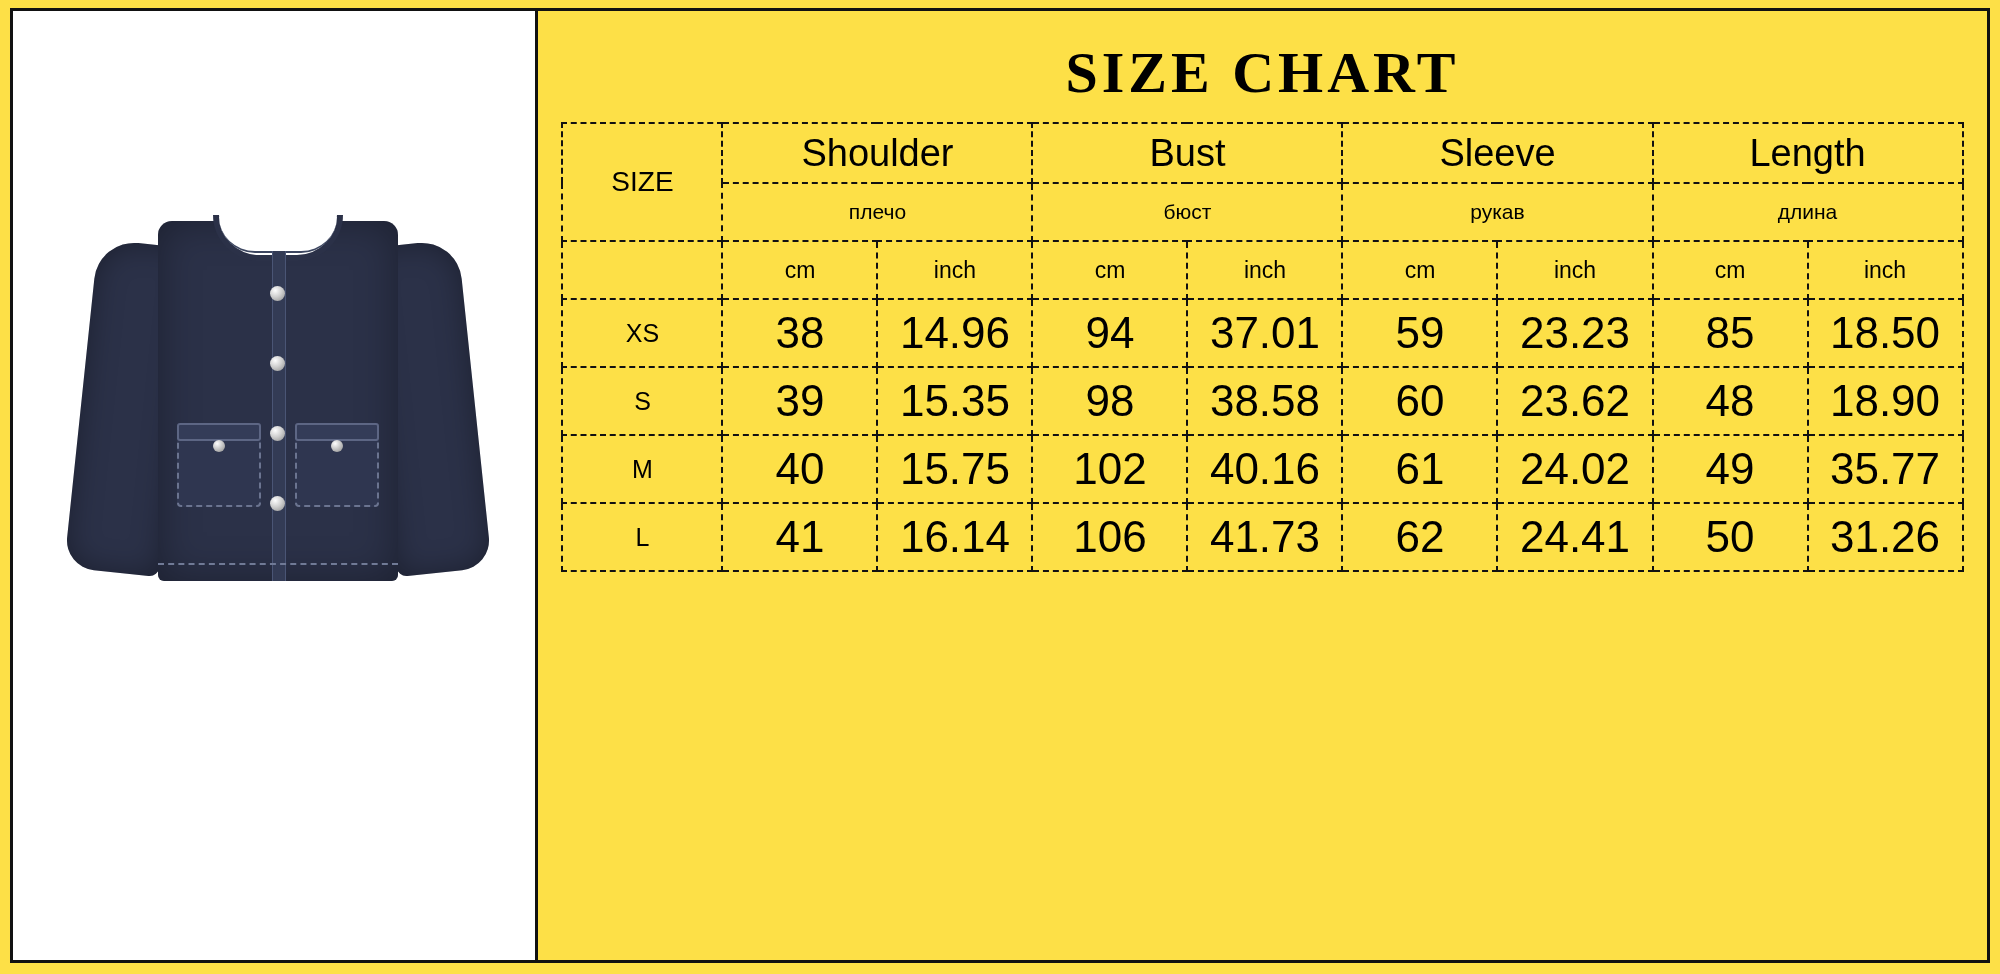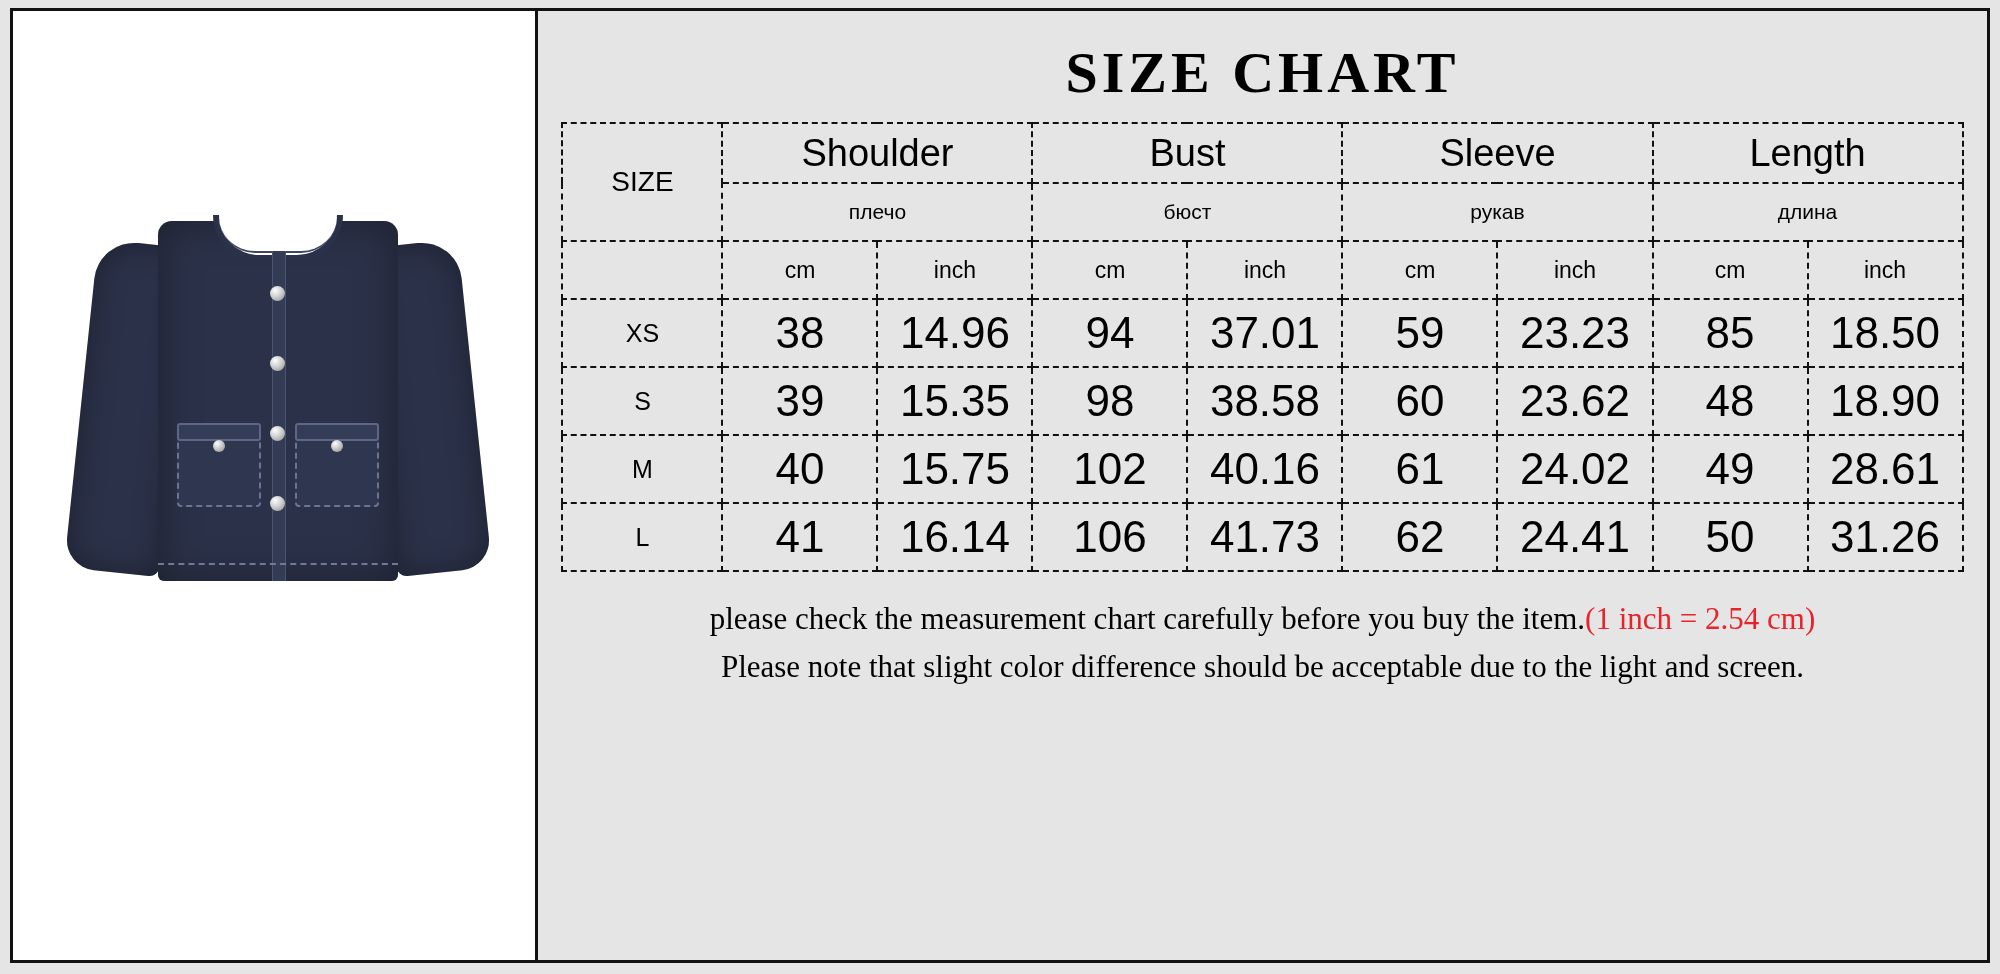--- a/index.html
+++ b/index.html
@@ -10,21 +10,21 @@
   body {
     width: 2000px;
     height: 974px;
     font-family: "Liberation Sans", sans-serif;
     overflow: hidden;
   }
   .page {
     position: relative;
     width: 2000px;
     height: 974px;
-    background: #e5e5e5;
+    background: #fde047;
     box-sizing: border-box;
   }
   
   .frame {
     position: absolute;
     left: 10px;
     top: 8px;
     width: 1980px;
     height: 955px;
     border: 3px solid #111111;
@@ -323,38 +323,32 @@
           </tr>
           <tr>
             <td class="val row-label">M</td>
             <td class="val">40</td>
             <td class="val">15.75</td>
             <td class="val">102</td>
             <td class="val">40.16</td>
             <td class="val">61</td>
             <td class="val">24.02</td>
             <td class="val">49</td>
-            <td class="val">28.61</td>
+            <td class="val">35.77</td>
           </tr>
           <tr>
             <td class="val row-label">L</td>
             <td class="val">41</td>
             <td class="val">16.14</td>
             <td class="val">106</td>
             <td class="val">41.73</td>
             <td class="val">62</td>
             <td class="val">24.41</td>
             <td class="val">50</td>
             <td class="val">31.26</td>
           </tr>
         </tbody>
       </table>
 
-      <div class="notes">
-        <div>
-          <span>please check the measurement chart carefully before you buy the item.</span><span class="note-red">(1 inch = 2.54 cm)</span>
-        </div>
-        <div class="note-line2">Please note that slight color difference should be acceptable due to the light and screen.</div>
-      </div>
     </div>
 
   </div>
 </div>
 
 </body></html>

